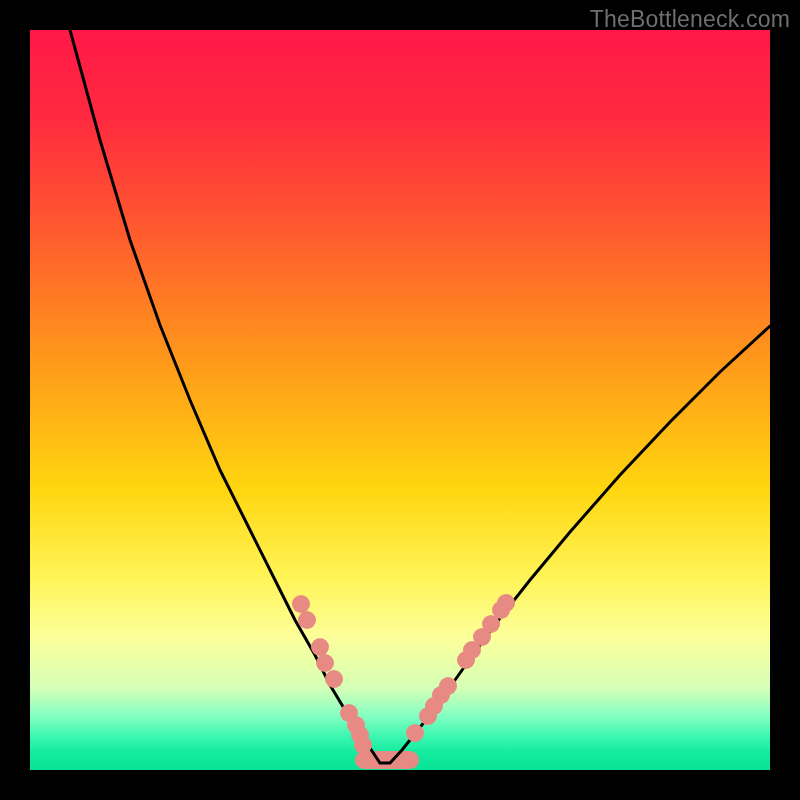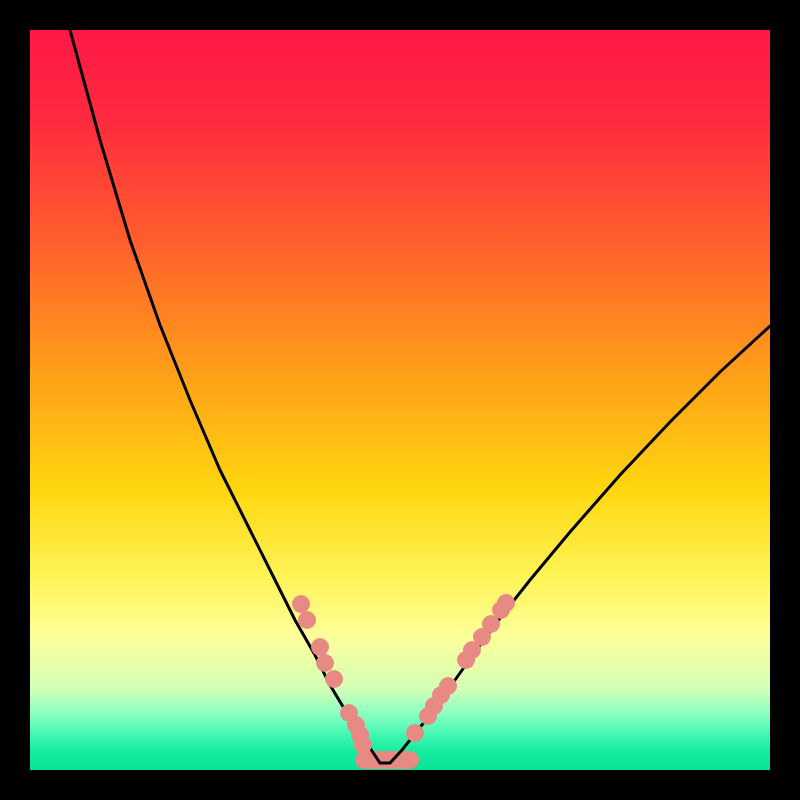--- a/index.html
+++ b/index.html
@@ -50,20 +50,21 @@
     top: 0;
     width: 100%;
     height: 100%;
   }
 </style>
 </head>
 <body>
 
 <div class="frame">
 
+  <div class="watermark">TheBottleneck.com</div>
 
   <div class="plot">
 
     <svg class="gradient" viewBox="0 0 740 740" preserveAspectRatio="none">
       <defs>
         <linearGradient id="bg-grad" x1="0" y1="0" x2="0" y2="1">
             <stop offset="0%" stop-color="#ff1847"></stop>
             <stop offset="12%" stop-color="#ff2a3f"></stop>
             <stop offset="28.000000000000004%" stop-color="#ff5d2d"></stop>
             <stop offset="45%" stop-color="#ff9a1a"></stop>

